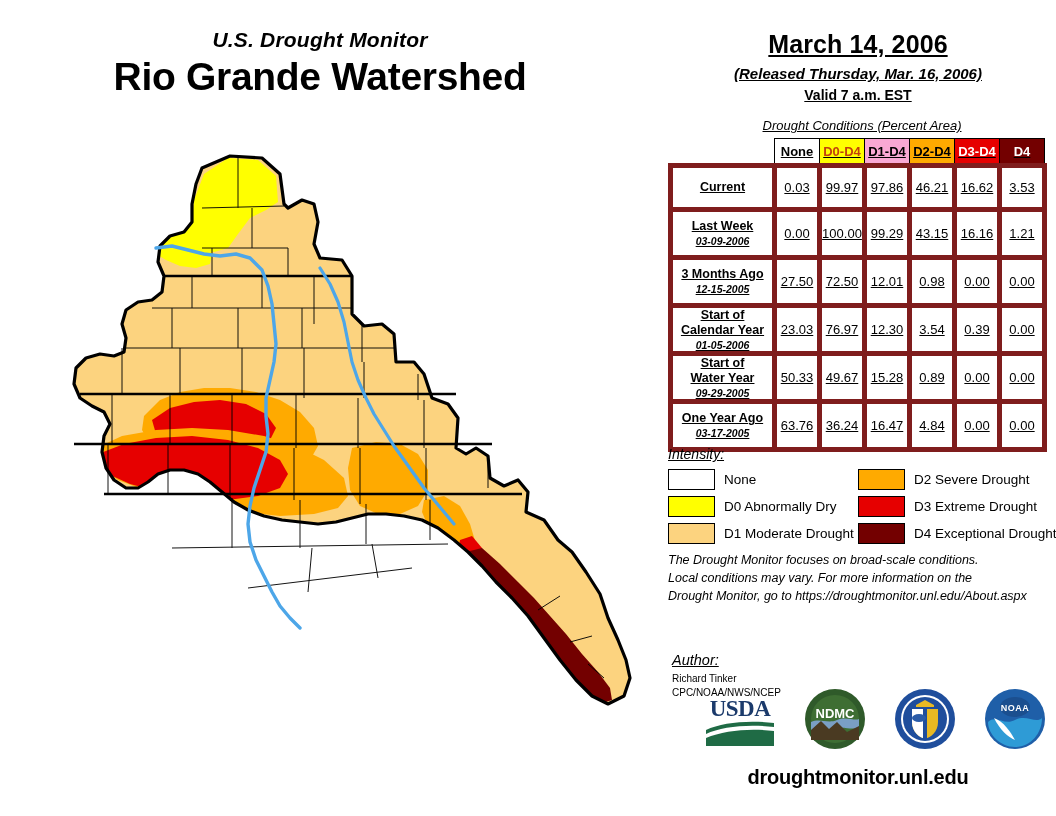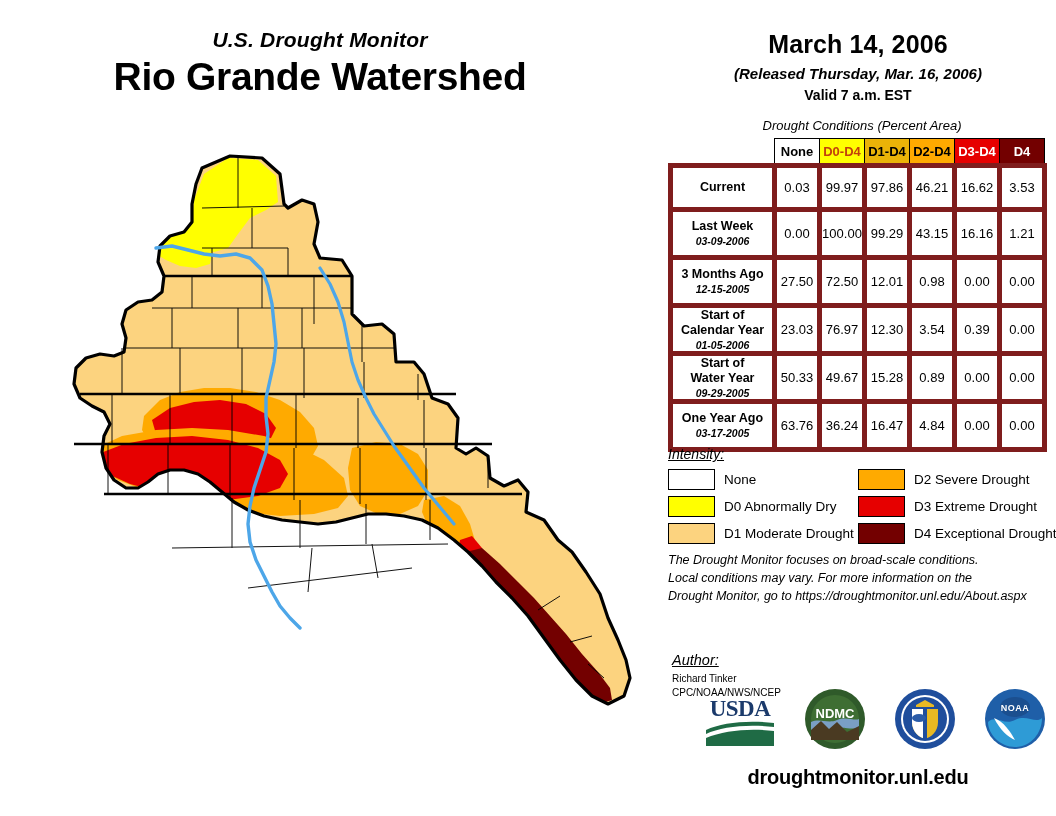--- a/index.html
+++ b/index.html
@@ -24,21 +24,21 @@
   }
   #main-title {
     font-size: 39px; font-weight: bold; line-height: 1.12; margin-top: 4px;
     letter-spacing: -.3px;
   }
 
   #map-wrap { position: absolute; left: 52px; top: 148px; width: 580px; height: 640px; }
   #map-svg { display: block; width: 580px; height: 640px; }
 
   
-  #right-panel { position: absolute; left: 660px; top: 0; width: 396px; height: 816px; }
+  #right-panel { position: absolute; left: 660px; top: 0; width: 396px; height: 816px; text-decoration: underline; }
 
   #date-block { text-align: center; padding-top: 30px; }
   #date-main { font-size: 25px; font-weight: bold; letter-spacing: .1px; }
   #date-released { font-size: 15px; font-weight: bold; font-style: italic; margin-top: 6px; }
   #date-valid { font-size: 14px; font-weight: bold; margin-top: 5px; }
 
   #table-caption {
     text-align: center; font-size: 13px; font-style: italic;
     margin-top: 15px; margin-left: 8px;
   }
@@ -298,21 +298,21 @@
         <col class="c-val">
       <col class="c-val">
         <col class="c-val">
         <col class="c-val">
     </colgroup>
     <thead>
       <tr>
         <th class="blank-corner"></th>
       <th class="hdr" style="background: rgb(255, 255, 255); color: rgb(0, 0, 0);">None</th>
           <th class="hdr" style="background: rgb(255, 255, 0); color: #c2410c;">D0-D4</th>
-          <th class="hdr" style="background: #eab308; color: rgb(0, 0, 0);">D1-D4</th>
+          <th class="hdr" style="background: #f9a8d4; color: rgb(0, 0, 0);">D1-D4</th>
           <th class="hdr" style="background: rgb(255, 170, 0); color: rgb(0, 0, 0);">D2-D4</th>
           <th class="hdr" style="background: rgb(230, 0, 0); color: rgb(255, 255, 255);">D3-D4</th>
           <th class="hdr" style="background: rgb(115, 0, 0); color: rgb(255, 255, 255);">D4</th>
         </tr>
     </thead>
     <tbody id="table-body">
         <tr>
           <td class="rowlabel">
             <span class="rl-title">Current</span>
           </td>

